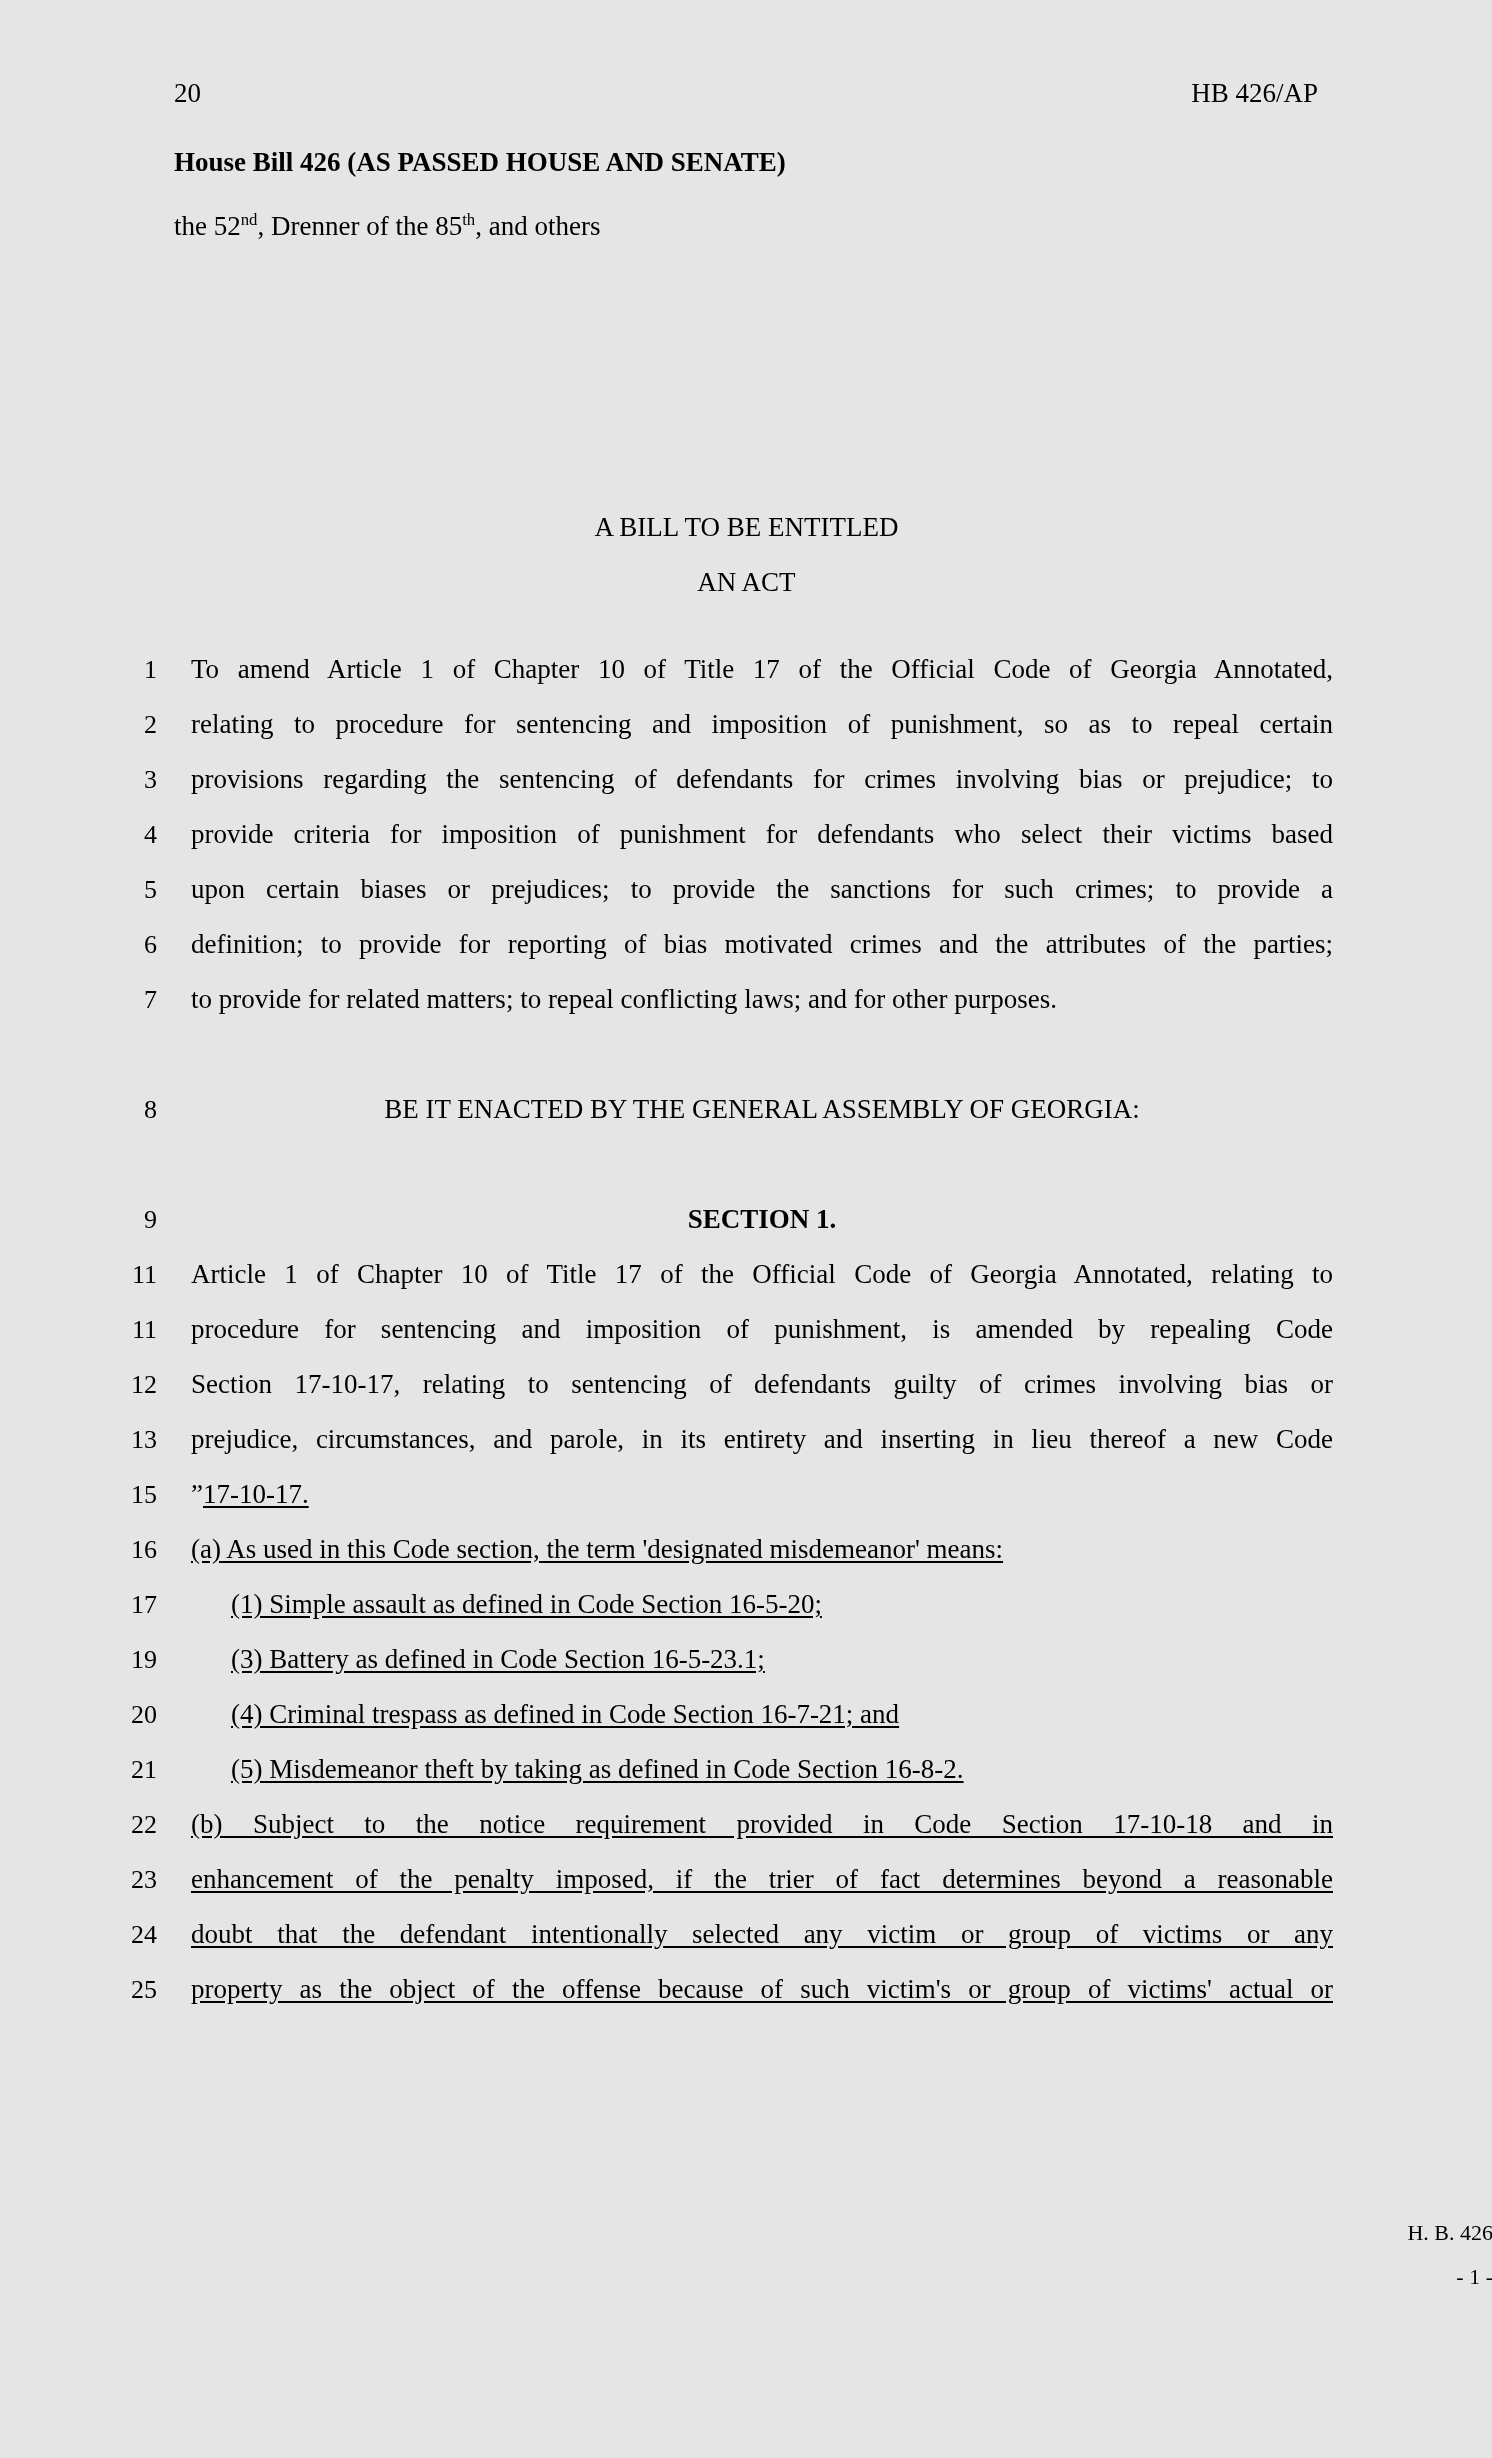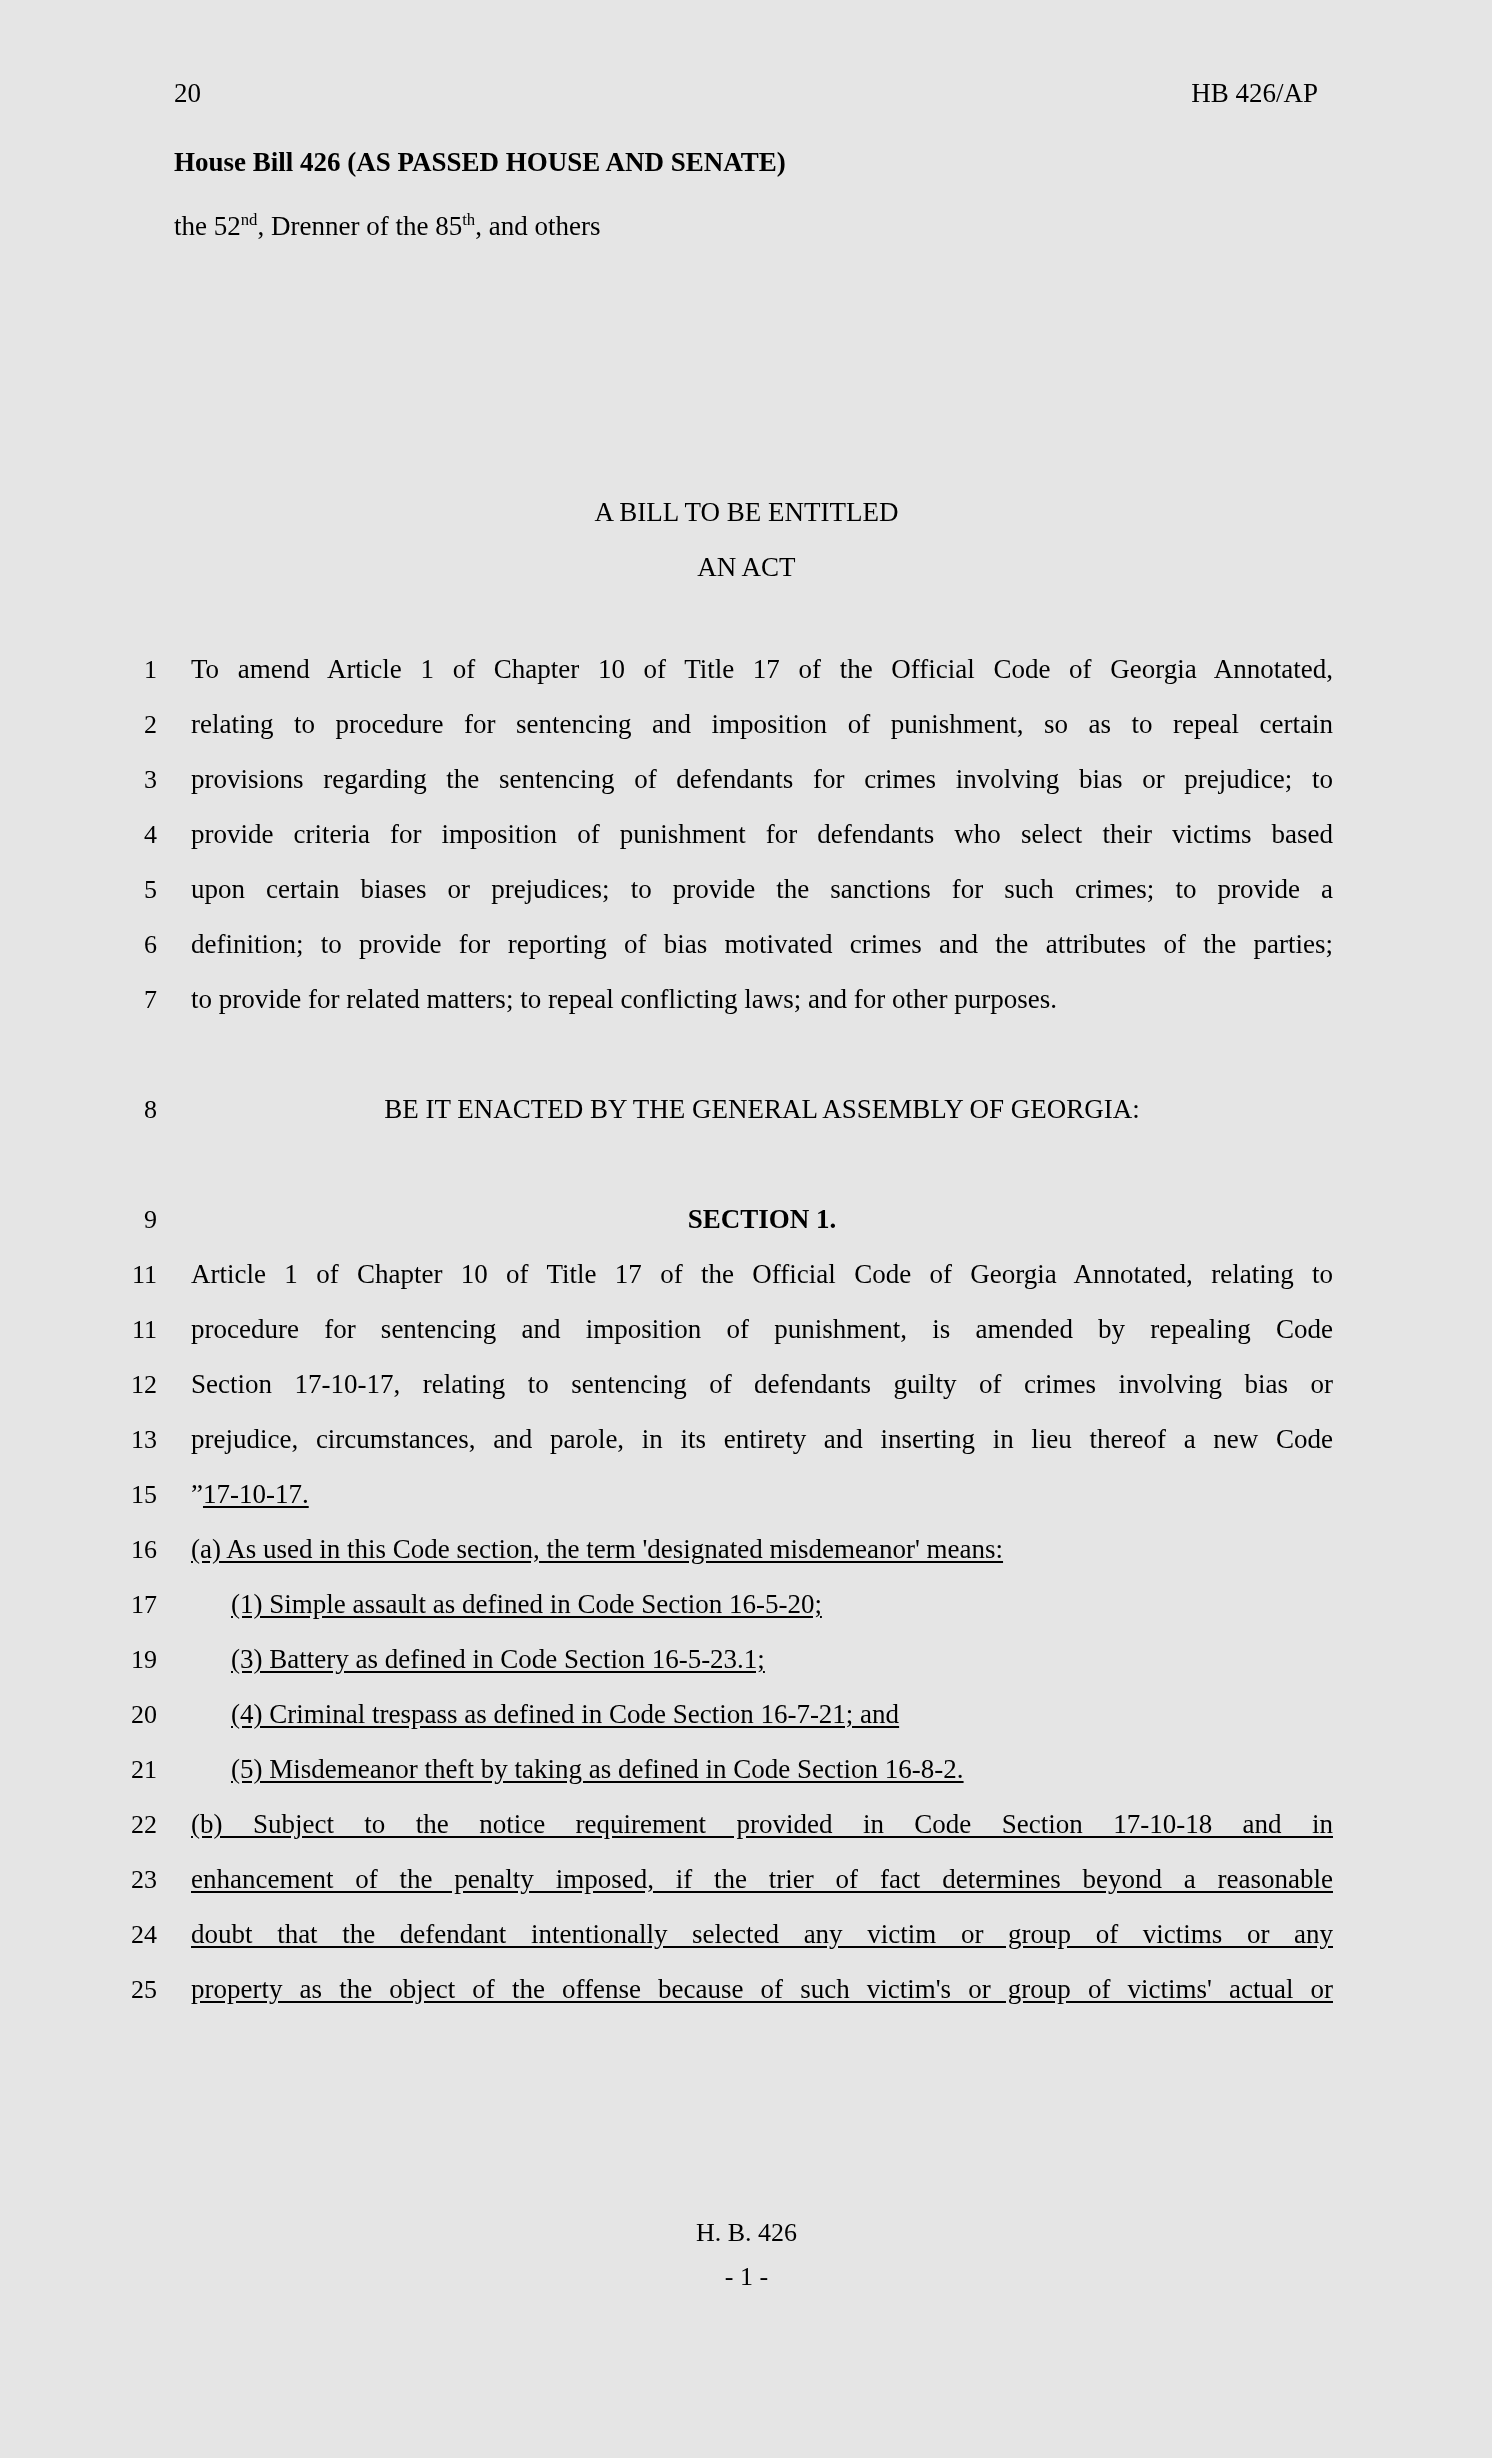--- a/index.html
+++ b/index.html
@@ -53,21 +53,21 @@
     font-size: 0.62em;
     vertical-align: super;
     line-height: 0;
   }
 
   
   .act-title {
     position: absolute;
     left: 0;
     right: 0;
-    top: 485px;
+    top: 500px;
     text-align: center;
     font-size: 27px;
     line-height: 55px;
   }
 
   
   .lines {
     position: absolute;
     left: 0;
     top: 642px;
@@ -123,22 +123,22 @@
     text-align: center;
   }
   .nowrapspan { white-space: nowrap; }
 
   
   .footer {
     position: absolute;
     left: 0;
     right: 0;
     top: 2211px;
-    text-align: center;
-    font-size: 26px;
+    text-align: right;
+    font-size: 22px;
     line-height: 44px;
   }
 </style>
 </head>
 <body>
 
 <div class="page">
 
   <div class="header">
     <span>20</span>

